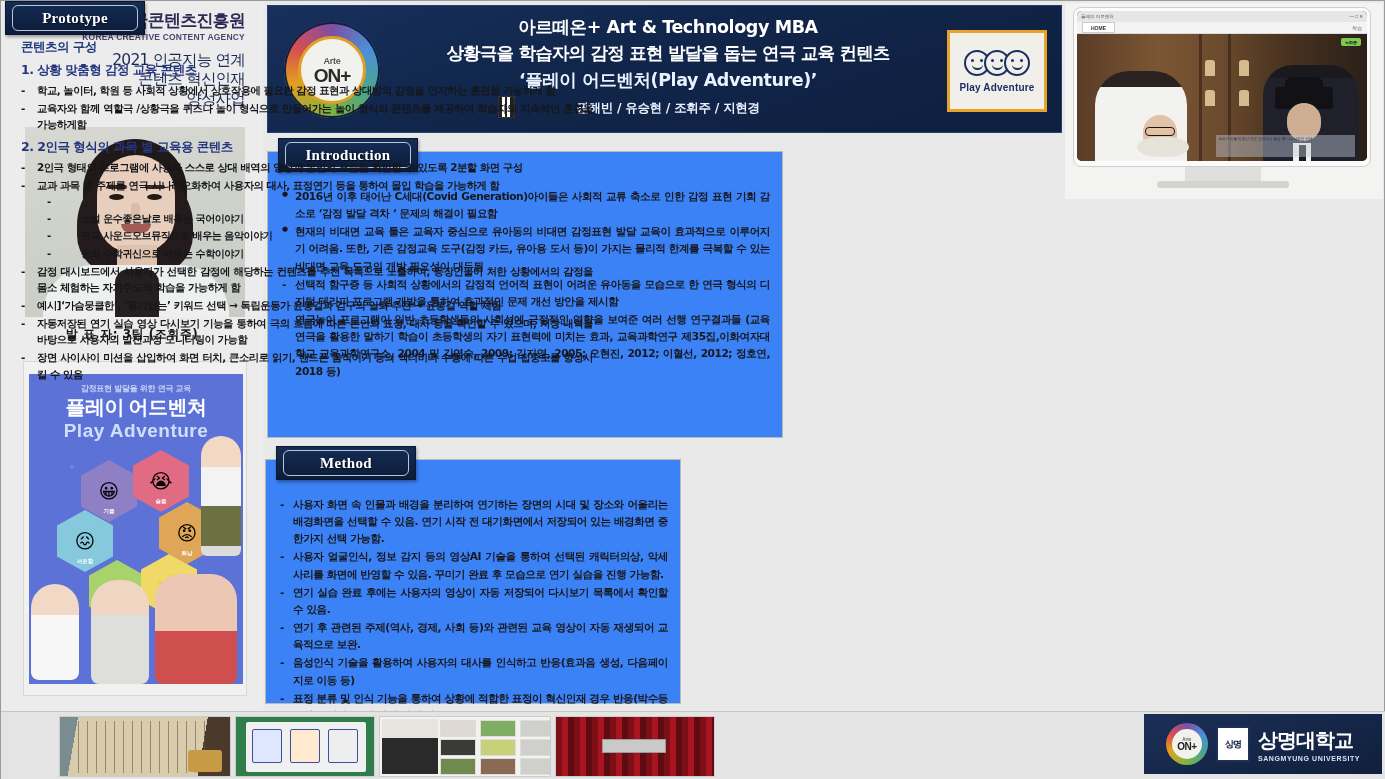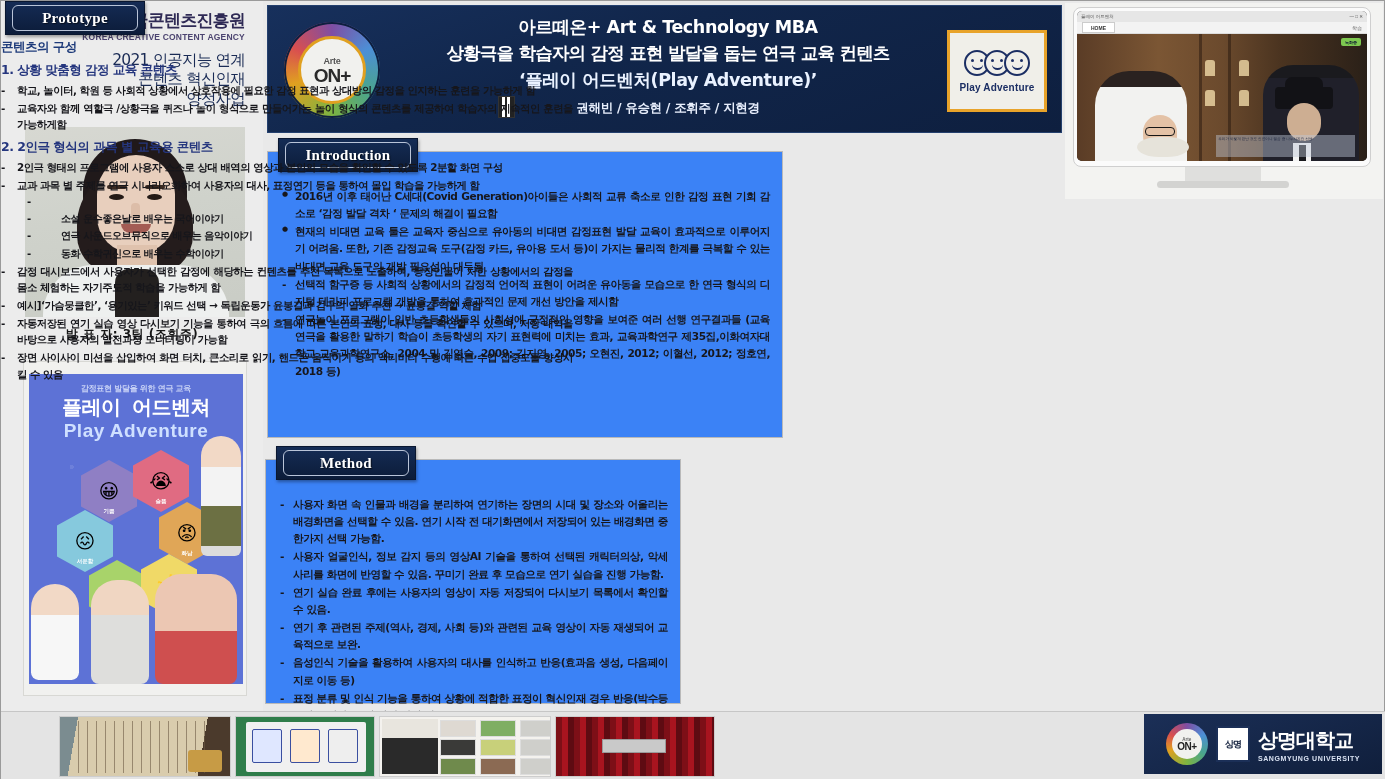--- a/index.html
+++ b/index.html
@@ -92,21 +92,21 @@
     overflow: hidden;
   }
   .promo-sub {
     position:absolute; top:9px; left:0; width:100%; text-align:center;
     font-size:8px; font-weight:bold; color:#c9d3f6; letter-spacing:-0.3px;
     font-family:"DejaVu Sans",sans-serif;
   }
   .promo-kr {
     position:absolute; top:20px; left:0; width:100%; text-align:center;
     font-size:20px; font-weight:bold; color:#ffffff; letter-spacing:-0.5px;
-    font-family:Liberation Mono, monospace;
+    font-family:Liberation Serif, serif;
   }
   .promo-en {
     position:absolute; top:46px; left:0; width:100%; text-align:center;
     font-size:19px; font-weight:bold; color:#cfe0ff; letter-spacing:0.5px;
   }
   .hex {
     position:absolute; width:56px; height:62px;
     clip-path: polygon(50% 0%, 100% 25%, 100% 75%, 50% 100%, 0% 75%, 0% 25%);
     display:flex; align-items:center; justify-content:center;
   }
@@ -265,21 +265,21 @@
   .bl-item {
     display:flex; font-size:10.6px; line-height:1.62; color:#17171c;
     font-weight:bold; letter-spacing:-0.45px; margin-bottom:1px;
     font-family:"DejaVu Sans",sans-serif;
   }
   .bl-mark { flex:0 0 auto; width:13px; text-align:left; }
   .bl-mark.dot { font-size:7px; line-height:1.95; }
   .bl-text { flex:1 1 auto; text-align:justify; }
 
   
-  #proto-body { position:absolute; left:0; top:36px; width:572px; }
+  #proto-body { position:absolute; left:20px; top:36px; width:572px; }
   .proto-head {
     font-size:12.5px; font-weight:bold; color:#1d3a7a; letter-spacing:-0.5px;
     margin: 2px 0 4px 0; font-family:"DejaVu Sans",sans-serif;
   }
   .proto-num {
     font-size:12.5px; font-weight:bold; color:#25367e; letter-spacing:-0.5px;
     margin: 6px 0 3px 0; font-family:"DejaVu Sans",sans-serif;
   }
   .proto-item { display:flex; font-size:10.4px; line-height:1.6; color:#16161b;
      font-weight:bold; letter-spacing:-0.5px; margin-bottom:1px;

